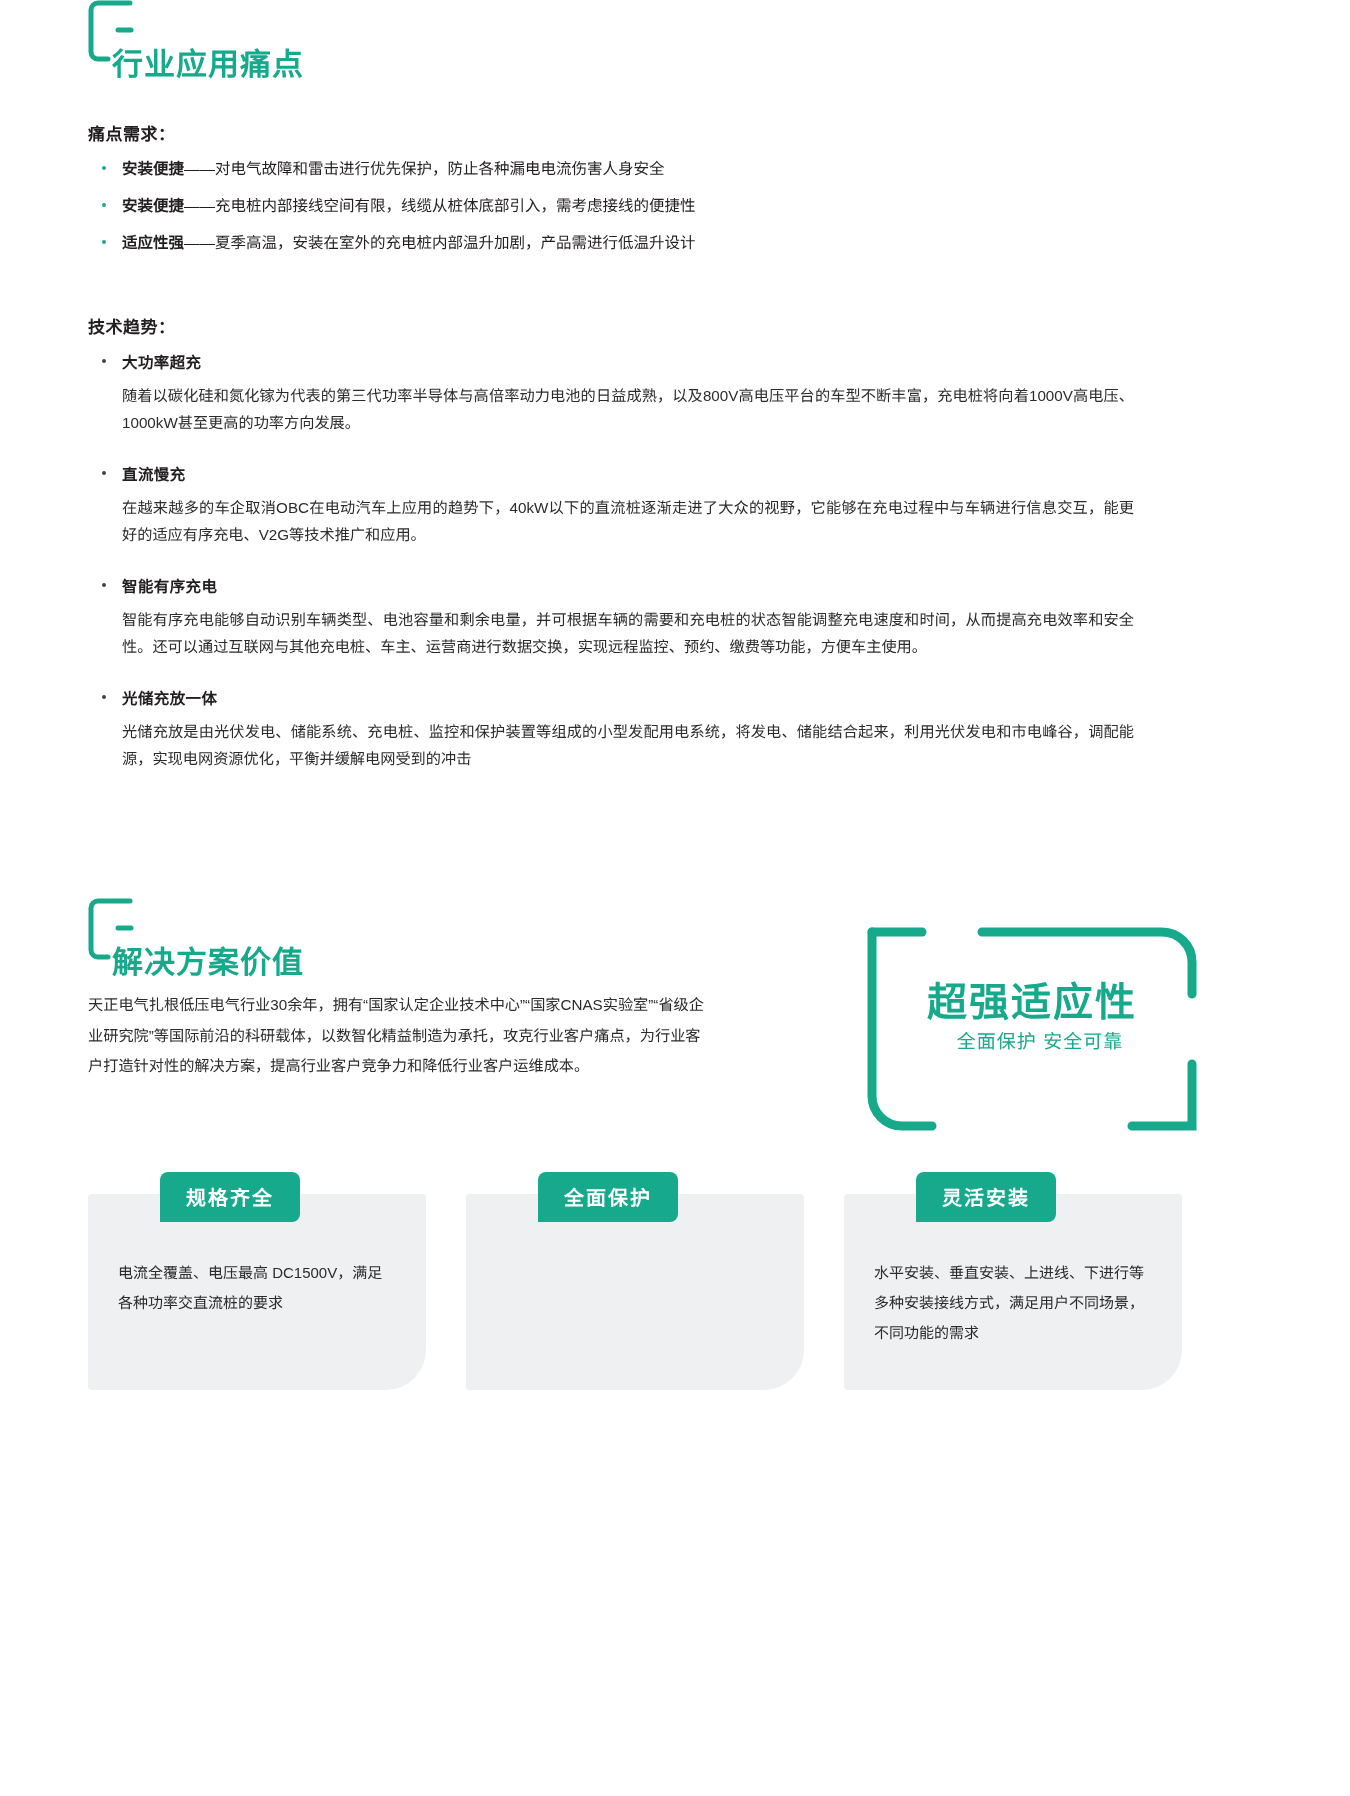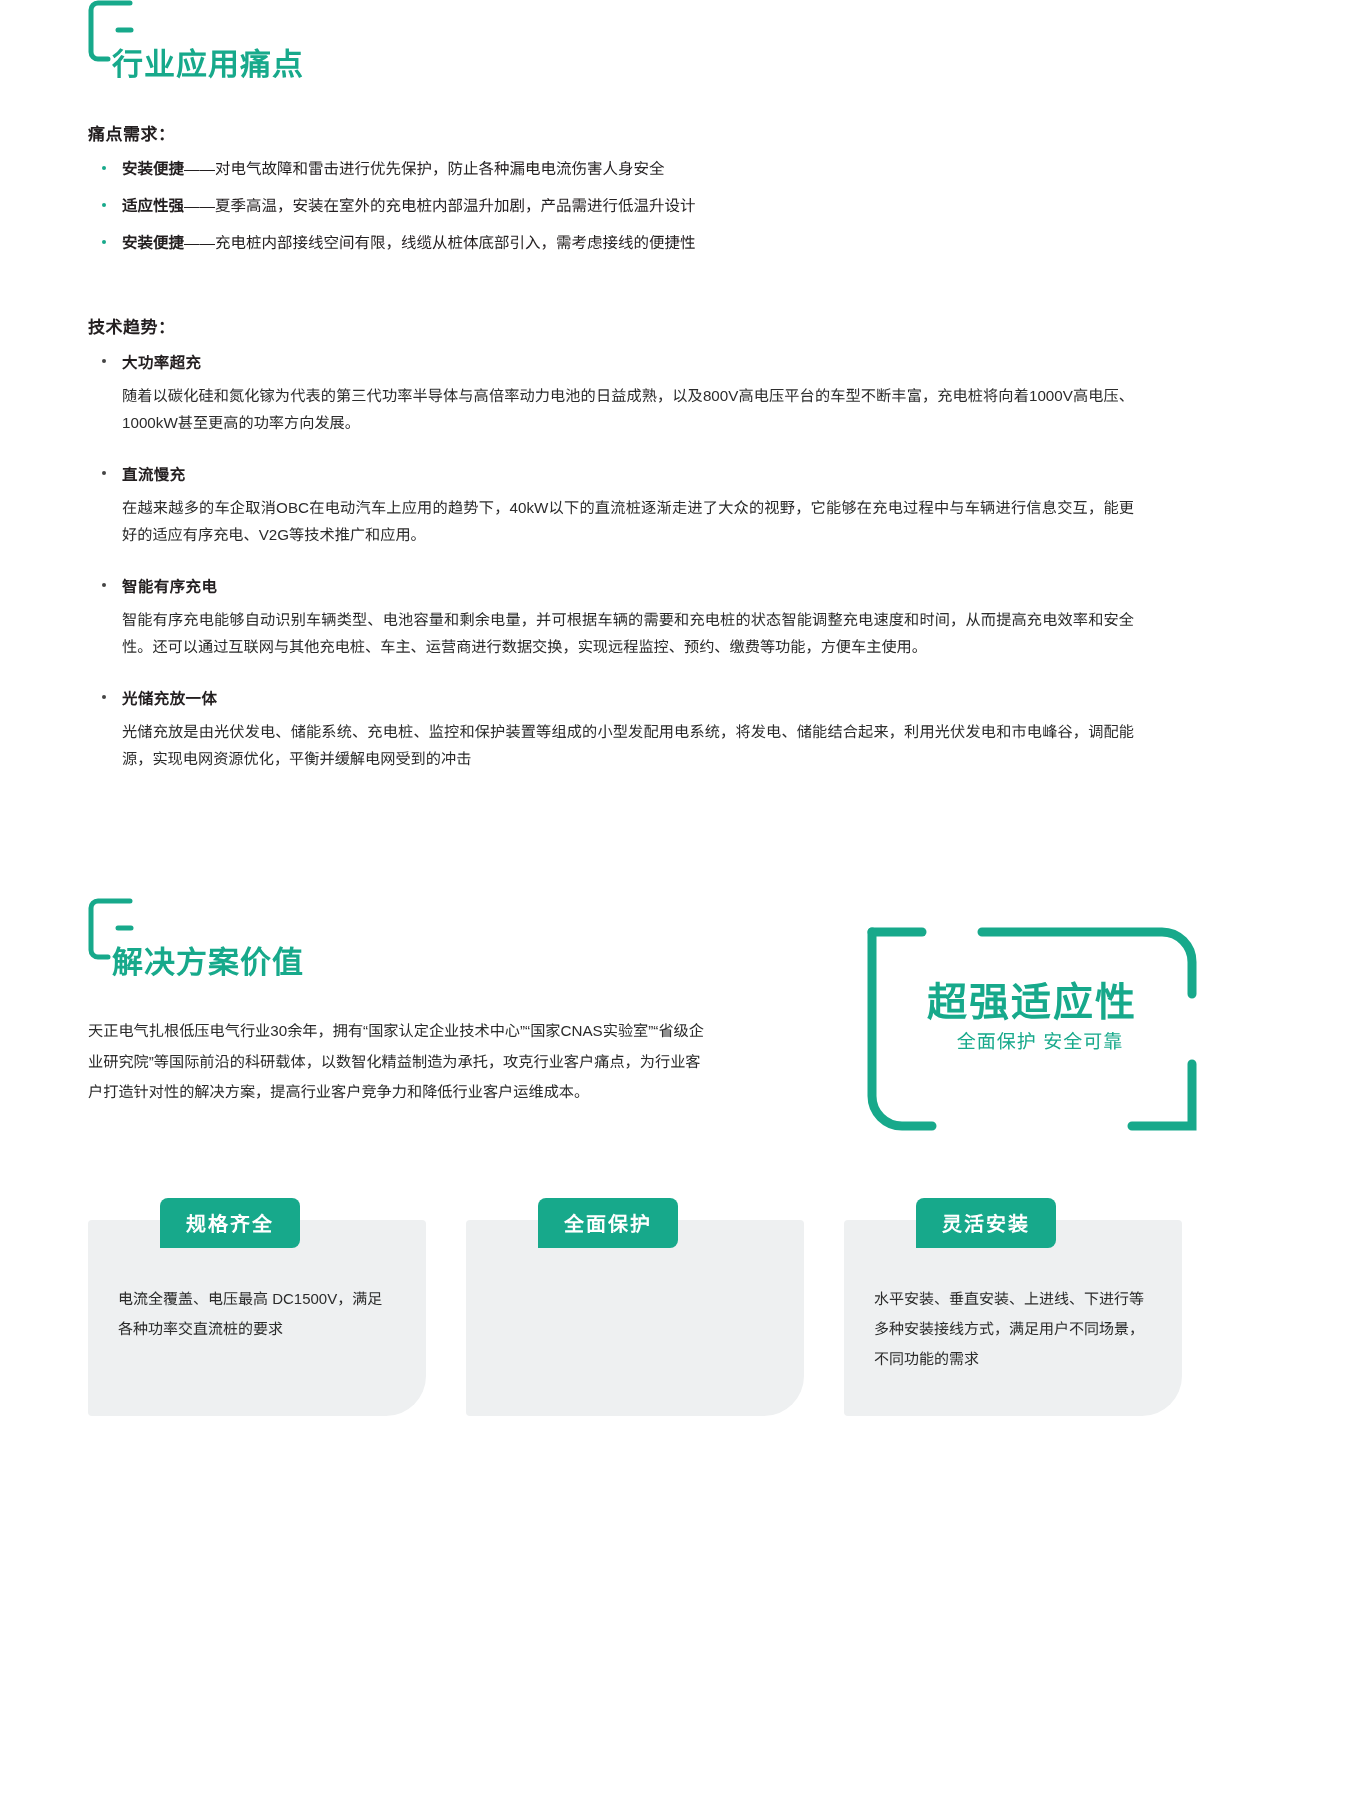--- a/index.html
+++ b/index.html
@@ -118,21 +118,21 @@
   
   .value-wrap {
     position: relative;
     margin-top: 126px;
   }
   .value-text {
     font-size: 15.2px;
     line-height: 2.0;
     max-width: 620px;
     color: #2b2b2b;
-    margin-top: 32px;
+    margin-top: 6px;
   }
 
   
   .badge {
     position: absolute;
     right: 60px;
     top: 26px;
     width: 340px;
     height: 210px;
   }
@@ -210,25 +210,25 @@
 
   <div class="sub-head">痛点需求：</div>
 
   <ul class="plain">
     <li>
       <span class="dot"></span>
       <span class="pain-term">安装便捷</span><span>——</span><span>对电气故障和雷击进行优先保护，防止各种漏电电流伤害人身安全</span>
     </li>
     <li>
       <span class="dot"></span>
-      <span class="pain-term">适应性强</span><span>——</span><span>夏季高温，安装在室外的充电桩内部温升加剧，产品需进行低温升设计</span>
+      <span class="pain-term">安装便捷</span><span>——</span><span>充电桩内部接线空间有限，线缆从桩体底部引入，需考虑接线的便捷性</span>
     </li>
     <li>
       <span class="dot"></span>
-      <span class="pain-term">安装便捷</span><span>——</span><span>充电桩内部接线空间有限，线缆从桩体底部引入，需考虑接线的便捷性</span>
+      <span class="pain-term">适应性强</span><span>——</span><span>夏季高温，安装在室外的充电桩内部温升加剧，产品需进行低温升设计</span>
     </li>
   </ul>
 
   <div class="sub-head" style="margin-top:58px;">技术趋势：</div>
 
   <div>
     <div class="trend-item">
       <span class="dot"></span>
       <div class="trend-title">大功率超充</div>
       <div class="trend-body">随着以碳化硅和氮化镓为代表的第三代功率半导体与高倍率动力电池的日益成熟，以及800V高电压平台的车型不断丰富，充电桩将向着1000V高电压、1000kW甚至更高的功率方向发展。</div>

